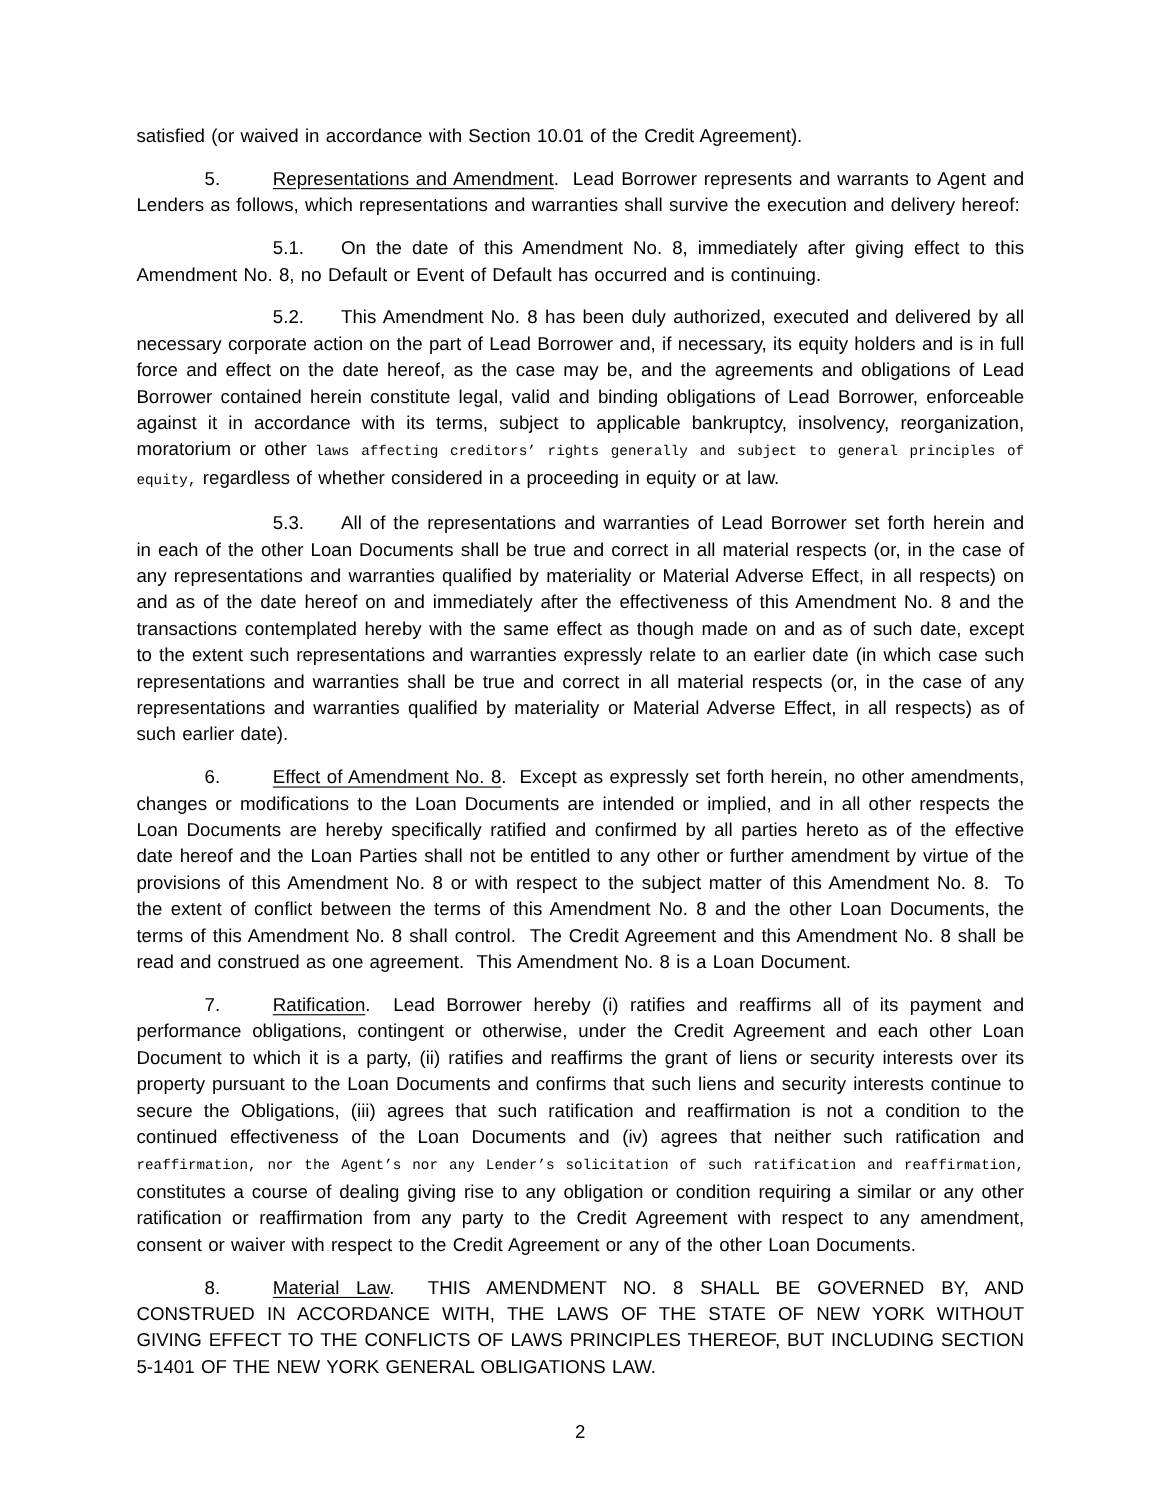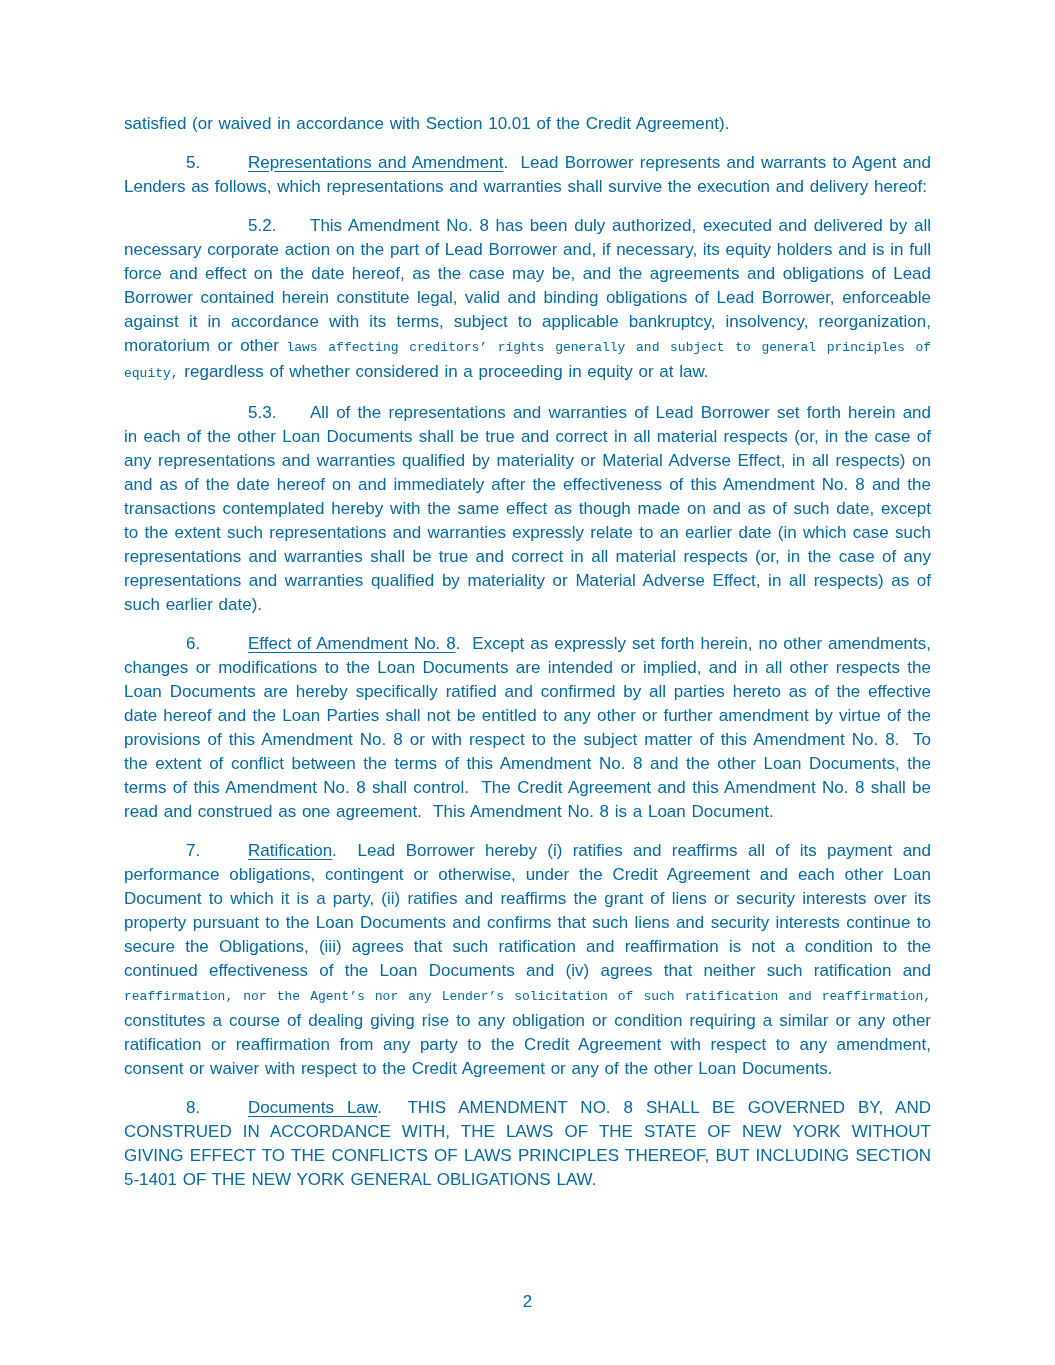--- a/index.html
+++ b/index.html
@@ -8,21 +8,21 @@
     background: #ffffff;
   }
   .page {
     position: relative;
     width: 1055px;
     height: 1365px;
     margin: 0 auto;
     background: #ffffff;
     overflow: hidden;
     font-family: "Liberation Sans", sans-serif;
-    color: #0369a1;
+    color: #000000;
   }
   .content {
     position: absolute;
     top: 112px;
     left: 124px;
     width: 807px;
   }
   .para {
     margin: 0 0 15px 0;
     text-align: justify;
@@ -55,20 +55,21 @@
     line-height: 24px;
   }
 </style>
 </head>
 <body>
 
 <div class="page">
   <div class="content">
       <p class="para"><span class="seg-sans">satisfied (or waived in accordance with Section 10.01 of the Credit Agreement).</span></p>
       <p class="para l1"><span class="pnum">5.</span><span class="heading">Representations and Amendment</span>.<span class="seg-sans">&nbsp; Lead Borrower represents and warrants to Agent and Lenders as follows, which representations and warranties shall survive the execution and delivery hereof:</span></p>
+      <p class="para l2"><span class="pnum">5.1.</span><span class="seg-sans">On the date of this Amendment No. 8, immediately after giving effect to this Amendment No. 8, no Default or Event of Default has occurred and is continuing.</span></p>
       <p class="para l2"><span class="pnum">5.2.</span><span class="seg-sans">This Amendment No. 8 has been duly authorized, executed and delivered by all necessary corporate action on the part of Lead Borrower and, if necessary, its equity holders and is in full force and effect on the date hereof, as the case may be, and the agreements and obligations of Lead Borrower contained herein constitute legal, valid and binding obligations of Lead Borrower, enforceable against it in accordance with its terms, subject to applicable bankruptcy, insolvency, reorganization, moratorium or other </span><span class="seg-serif">laws affecting creditors’ rights generally and subject to general principles of equity,</span><span class="seg-sans"> regardless of whether considered in a proceeding in equity or at law.</span></p>
       <p class="para l2"><span class="pnum">5.3.</span><span class="seg-sans">All of the representations and warranties of Lead Borrower set forth herein and in each of the other Loan Documents shall be true and correct in all material respects (or, in the case of any representations and warranties qualified by materiality or Material Adverse Effect, in all respects) on and as of the date hereof on and immediately after the effectiveness of this Amendment No. 8 and the transactions contemplated hereby with the same effect as though made on and as of such date, except to the extent such representations and warranties expressly relate to an earlier date (in which case such representations and warranties shall be true and correct in all material respects (or, in the case of any representations and warranties qualified by materiality or Material Adverse Effect, in all respects) as of such earlier date).</span></p>
       <p class="para l1"><span class="pnum">6.</span><span class="heading">Effect of Amendment No. 8</span>.<span class="seg-sans">&nbsp; Except as expressly set forth herein, no other amendments, changes or modifications to the Loan Documents are intended or implied, and in all other respects the Loan Documents are hereby specifically ratified and confirmed by all parties hereto as of the effective date hereof and the Loan Parties shall not be entitled to any other or further amendment by virtue of the provisions of this Amendment No. 8 or with respect to the subject matter of this Amendment No. 8.&nbsp; To the extent of conflict between the terms of this Amendment No. 8 and the other Loan Documents, the terms of this Amendment No. 8 shall control.&nbsp; The Credit Agreement and this Amendment No. 8 shall be read and construed as one agreement.&nbsp; This Amendment No. 8 is a Loan Document.</span></p>
       <p class="para l1"><span class="pnum">7.</span><span class="heading">Ratification</span>.<span class="seg-sans">&nbsp; Lead Borrower hereby (i) ratifies and reaffirms all of its payment and performance obligations, contingent or otherwise, under the Credit Agreement and each other Loan Document to which it is a party, (ii) ratifies and reaffirms the grant of liens or security interests over its property pursuant to the Loan Documents and confirms that such liens and security interests continue to secure the Obligations, (iii) agrees that such ratification and reaffirmation is not a condition to the continued effectiveness of the Loan Documents and (iv) agrees that neither such ratification and </span><span class="seg-serif">reaffirmation, nor the Agent’s nor any Lender’s solicitation of such ratification and reaffirmation,</span><span class="seg-sans"> constitutes a course of dealing giving rise to any obligation or condition requiring a similar or any other ratification or reaffirmation from any party to the Credit Agreement with respect to any amendment, consent or waiver with respect to the Credit Agreement or any of the other Loan Documents.</span></p>
-      <p class="para l1"><span class="pnum">8.</span><span class="heading">Documents Law</span>.<span class="seg-sans">&nbsp; THIS AMENDMENT NO. 8 SHALL BE GOVERNED BY, AND CONSTRUED IN ACCORDANCE WITH, THE LAWS OF THE STATE OF NEW YORK WITHOUT GIVING EFFECT TO THE CONFLICTS OF LAWS PRINCIPLES THEREOF, BUT INCLUDING SECTION 5-1401 OF THE NEW YORK GENERAL OBLIGATIONS LAW.</span></p>
+      <p class="para l1"><span class="pnum">8.</span><span class="heading">Material Law</span>.<span class="seg-sans">&nbsp; THIS AMENDMENT NO. 8 SHALL BE GOVERNED BY, AND CONSTRUED IN ACCORDANCE WITH, THE LAWS OF THE STATE OF NEW YORK WITHOUT GIVING EFFECT TO THE CONFLICTS OF LAWS PRINCIPLES THEREOF, BUT INCLUDING SECTION 5-1401 OF THE NEW YORK GENERAL OBLIGATIONS LAW.</span></p>
     </div>
   <div class="page-number">2</div>
 </div>
 
 </body></html>

